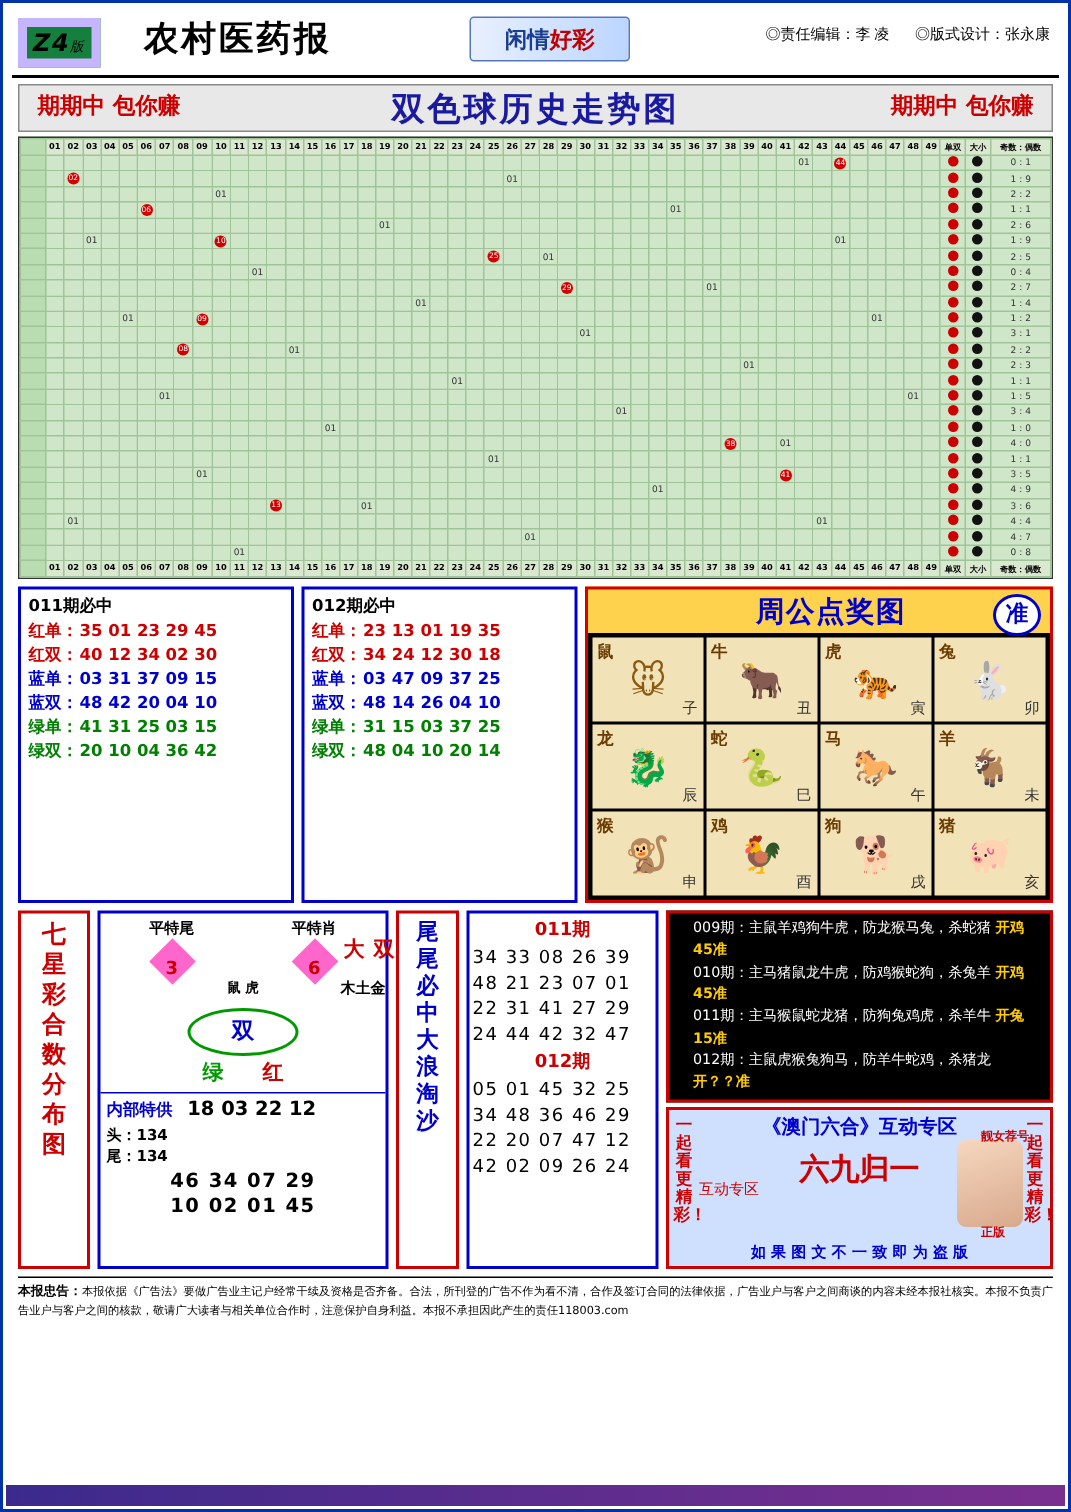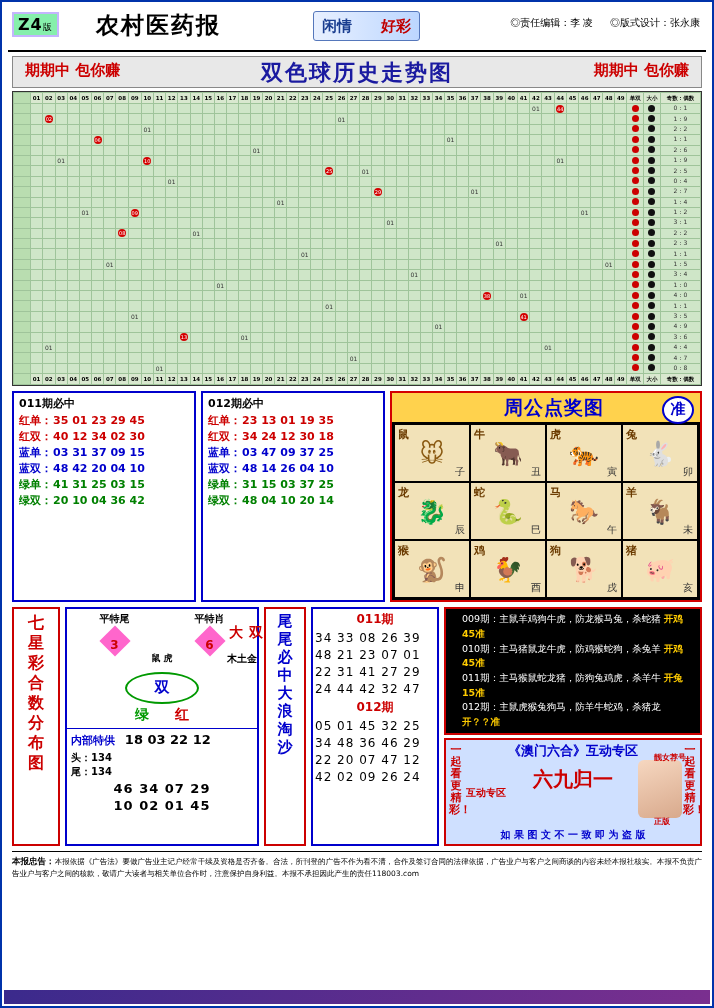--- a/index.html
+++ b/index.html
@@ -10,29 +10,29 @@
     font-size:10px;
     color:#000;
     position:relative;
     overflow:hidden;
   }
   .page{position:relative;width:714px;height:1008px;box-sizing:border-box;
         border:2px solid #0033aa;background:#fff;}
 
   
   .masthead{height:44px;margin:4px 6px 0 6px;position:relative;border-bottom:2px solid #000;}
-  .mh-badge{position:absolute;left:4px;top:6px;background:#86efac;border:2px solid #c4b5fd;
-            font-weight:bold;font-size:16px;padding:1px 4px;letter-spacing:1px;}
+  .mh-badge{position:absolute;left:4px;top:6px;background:#15803d;border:6px solid #c4b5fd;
+            font-weight:bold;font-size:16px;padding:1px 4px;letter-spacing:1px;font-style:italic;}
   .mh-badge .sub{font-size:9px;font-weight:normal;}
   .mh-title{position:absolute;left:88px;top:4px;font-size:23px;font-weight:bold;letter-spacing:2px;}
   .mh-cap{position:absolute;left:305px;top:5px;width:105px;height:28px;
           background:linear-gradient(90deg,#e8f0ff,#bcd6ff);border:1px solid #5577bb;
           border-radius:3px;text-align:center;line-height:28px;font-size:15px;font-weight:bold;}
   .mh-cap .c1{color:#1a3d8f;}
-  .mh-cap .c2{color:#c00000;padding-left:29px;}
+  .mh-cap .c2{color:#c00000;}
   .mh-meta{position:absolute;right:6px;top:10px;font-size:10px;}
   .mh-meta span{margin-left:14px;font-family:Liberation Serif, serif;}
 
   
   .banner{margin:4px 10px 0 10px;height:30px;background:#e8e8e8;border:1px solid #888;
           position:relative;}
   .banner .side{position:absolute;top:4px;font-size:15px;font-weight:bold;color:#cc0000;}
   .banner .side.l{left:12px;}
   .banner .side.r{right:12px;}
   .banner .main{position:absolute;left:50%;transform:translateX(-50%);top:1px;
@@ -1844,21 +1844,21 @@
             <div><span>010期：主马猪鼠龙牛虎，防鸡猴蛇狗，杀兔羊 </span><span class="hit">开鸡45准</span></div>
             <div><span>011期：主马猴鼠蛇龙猪，防狗兔鸡虎，杀羊牛 </span><span class="hit">开兔15准</span></div>
             <div><span>012期：主鼠虎猴兔狗马，防羊牛蛇鸡，杀猪龙 </span><span class="hit">开？？准</span></div>
           </div>
       </div>
       <div class="promo">
         <div class="side l">一起看 更精彩！</div>
         <div class="side r">一起看 更精彩！</div>
         <div class="hd">《澳门六合》互动专区</div>
         <div class="mid2">六九归一</div>
-        <div style="position:absolute;left:20px;top:46px;font-size:10px;font-weight:bold;color:#cc0000;">互动专区</div>
+        <div style="position:absolute;left:20px;top:46px;font-size:10px;font-weight:normal;color:#cc0000;">互动专区</div>
         <div style="position:absolute;right:20px;top:46px;font-size:10px;font-weight:bold;color:#cc0000;">互相验证</div>
         <div class="face"></div>
         <div class="badge">靓女荐号</div>
         <div style="position:absolute;right:30px;top:76px;font-size:8px;color:#cc0000;font-weight:bold;">正版</div>
         <div class="ft">如 果 图 文 不 一 致 即 为 盗 版</div>
       </div>
     </div>
   </div>
 
   <div class="footer">

